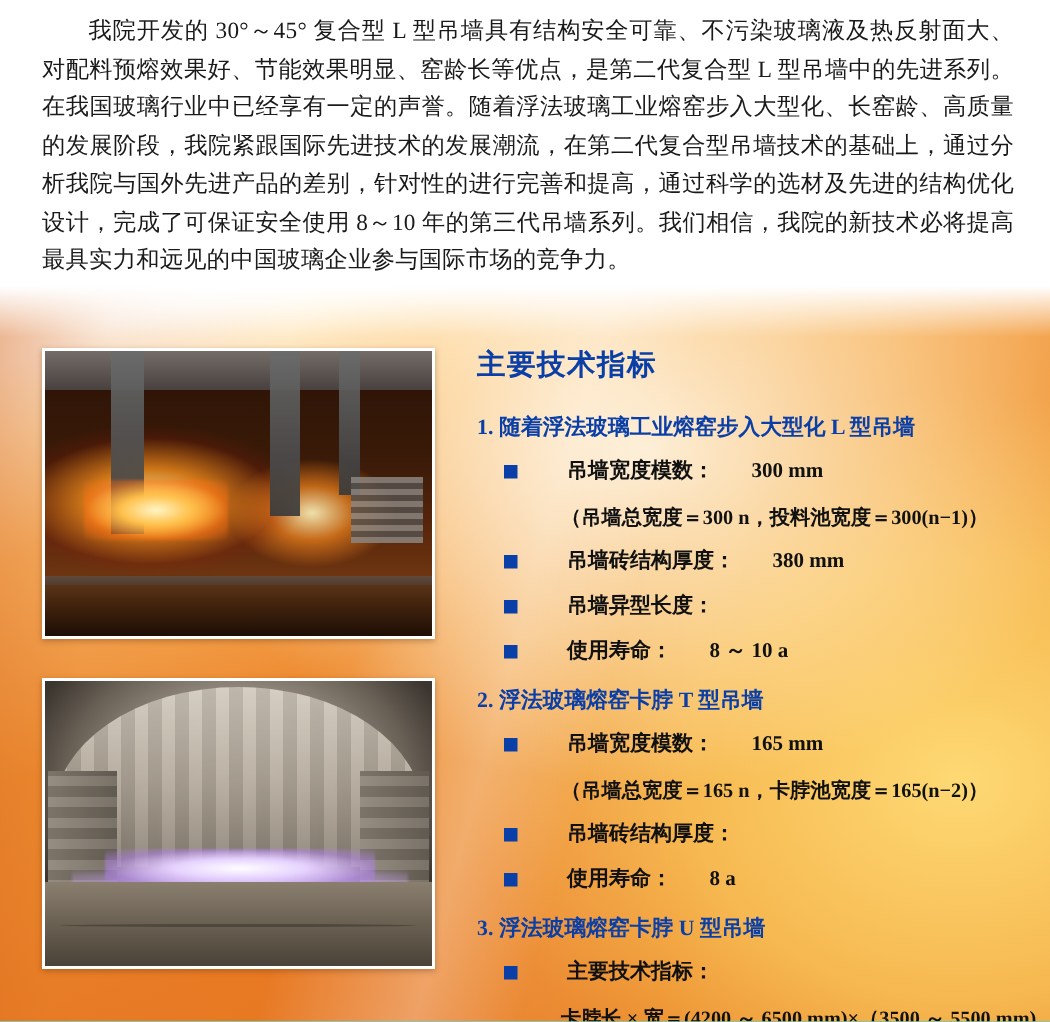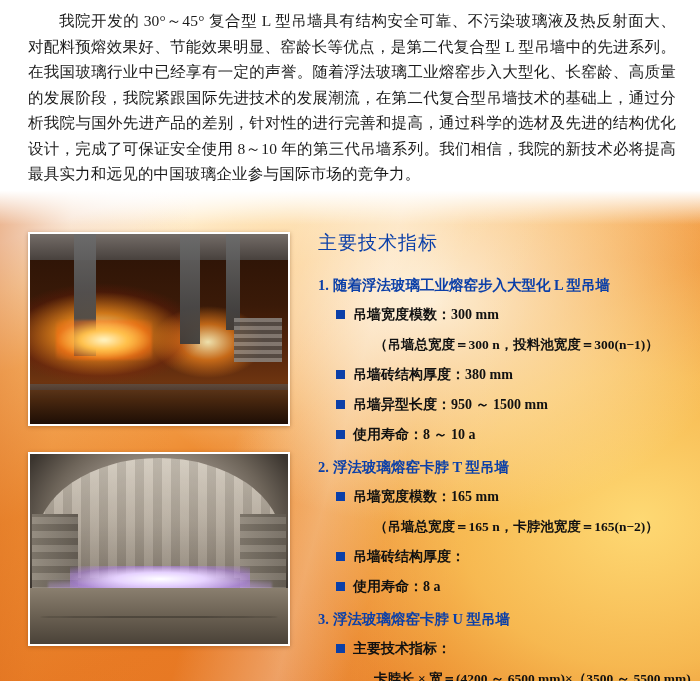--- a/index.html
+++ b/index.html
@@ -202,41 +202,42 @@
   #specs {
     position: absolute;
     left: 318px;
     top: 230px;
     width: 368px;
     color: #1a1a1a;
   }
   #specs-title {
     color: #0b3fa8;
     font-size: 19px;
-    font-weight: normal;
+    font-weight: bold;
     letter-spacing: 1px;
     margin-bottom: 14px;
   }
   .spec-group { margin-bottom: 2px; }
   .group-head {
     color: #0b3fa8;
     font-weight: bold;
     font-size: 14.5px;
     line-height: 30px;
     white-space: nowrap;
   }
   .group-head .num { margin-right: 4px; }
   .spec-line {
     display: flex;
     align-items: flex-start;
     line-height: 30px;
     font-size: 14px;
     font-weight: bold;
     color: #111111;
     white-space: nowrap;
+    gap: 25px;
   }
   .bullet {
     display: inline-block;
     width: 9px;
     height: 9px;
     background: #0b3fa8;
     margin: 10px 8px 0 18px;
     flex: 0 0 auto;
   }
   .spec-note {
@@ -307,21 +308,20 @@
           </div>
           <div class="spec-note">（吊墙总宽度＝300 n，投料池宽度＝300(n−1)）</div>
           <div class="spec-line">
             <span class="bullet"></span>
             <span>吊墙砖结构厚度：</span>
             <span>380 mm</span>
           </div>
           <div class="spec-line">
             <span class="bullet"></span>
             <span>吊墙异型长度：</span>
-            <span>950 ～ 1500 mm</span>
           </div>
           <div class="spec-line">
             <span class="bullet"></span>
             <span>使用寿命：</span>
             <span>8 ～ 10 a</span>
           </div>
         </div>
         <div class="spec-group">
           <div class="group-head"><span class="num">2.</span><span>浮法玻璃熔窑卡脖 T 型吊墙</span></div>
           <div class="spec-line">

